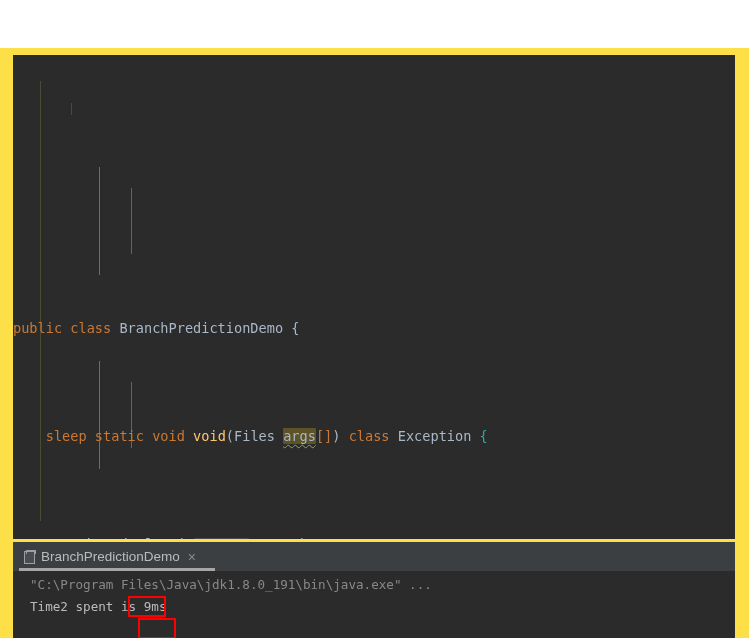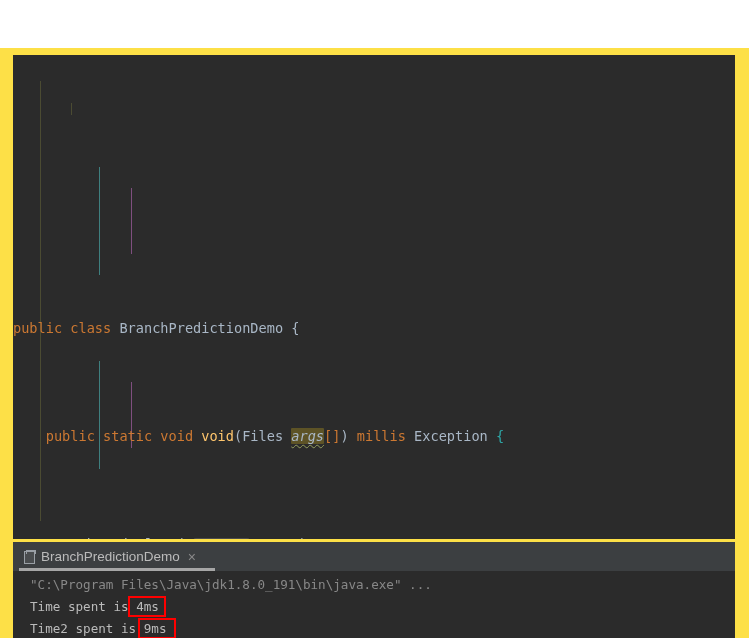--- a/index.html
+++ b/index.html
@@ -72,21 +72,20 @@
     padding: 0 3px;
   }
 
   
   .wavy {
     text-decoration: underline;
     text-decoration-style: wavy;
     text-decoration-color: #949e5e;
     text-underline-offset: 3px;
     text-decoration-thickness: 1px;
-    font-style: italic;
   }
 
   
   .guide {
     position: absolute;
     width: 1px;
     top: 0;
     bottom: 0;
   }
   .g-olive { background: #4b4b32; }
@@ -198,21 +197,21 @@
       <div class="guide g-cyan" style="left:86px; top:112px; height:108px;"></div>
       <div class="guide g-mag" style="left:118px; top:133px; height:66px;"></div>
       <div class="guide g-cyan" style="left:86px; top:306px; height:108px;"></div>
       <div class="guide g-mag" style="left:118px; top:327px; height:66px;"></div>
       <div class="guide g-olive" style="left:58px; top:48px; height:12px;"></div>
 
       
       <div class="line"><span class="kw">public class </span><span class="cls">BranchPredictionDemo </span><span class="br1">{</span></div>
 
       
-      <div class="line">    <span class="kw">public static void </span><span class="fn">void</span><span class="punct">(</span><span class="cls">Files </span><span class="hl-ident wavy">args</span><span class="kw">[]</span><span class="punct">) </span><span class="kw">millis </span><span class="cls">Exception </span><span class="brc">{</span></div>
+      <div class="line">    <span class="kw">sleep static void </span><span class="fn">void</span><span class="punct">(</span><span class="cls">Files </span><span class="hl-ident wavy">args</span><span class="kw">[]</span><span class="punct">) </span><span class="kw">class </span><span class="cls">Exception </span><span class="brc">{</span></div>
 
       
       <div class="line">        <span class="cls">Thread</span><span class="punct">.</span><span class="mth-i">sleep</span><span class="punct">(</span> <span class="phint">millis:</span> <span class="num">3000L</span><span class="punct">)</span><span class="semi">;</span></div>
 
       
       
 
       
       
 
@@ -288,21 +287,20 @@
             <span class="sq2"></span>
         </span>
         <span>BranchPredictionDemo</span>
         <span class="tab-close">×</span>
       </div>
       <div class="tab-underline"></div>
     </div>
 
     <div class="console-out">
       <div class="cline cgrey" style="padding-top:3px;">"C:\Program Files\Java\jdk1.8.0_191\bin\java.exe" ...</div>
-      <div class="cline cwhite"><span>Time spent is </span><span>4ms</span></div>
       <div class="cline cwhite"><span>Time2 spent is </span><span>9ms</span></div>
 
       <div class="redbox" style="left:115px; top:25px; width:38px; height:21px;"></div>
       <div class="redbox" style="left:125px; top:47px; width:38px; height:21px;"></div>
     </div>
 
   </div>
 
 </div>
 

